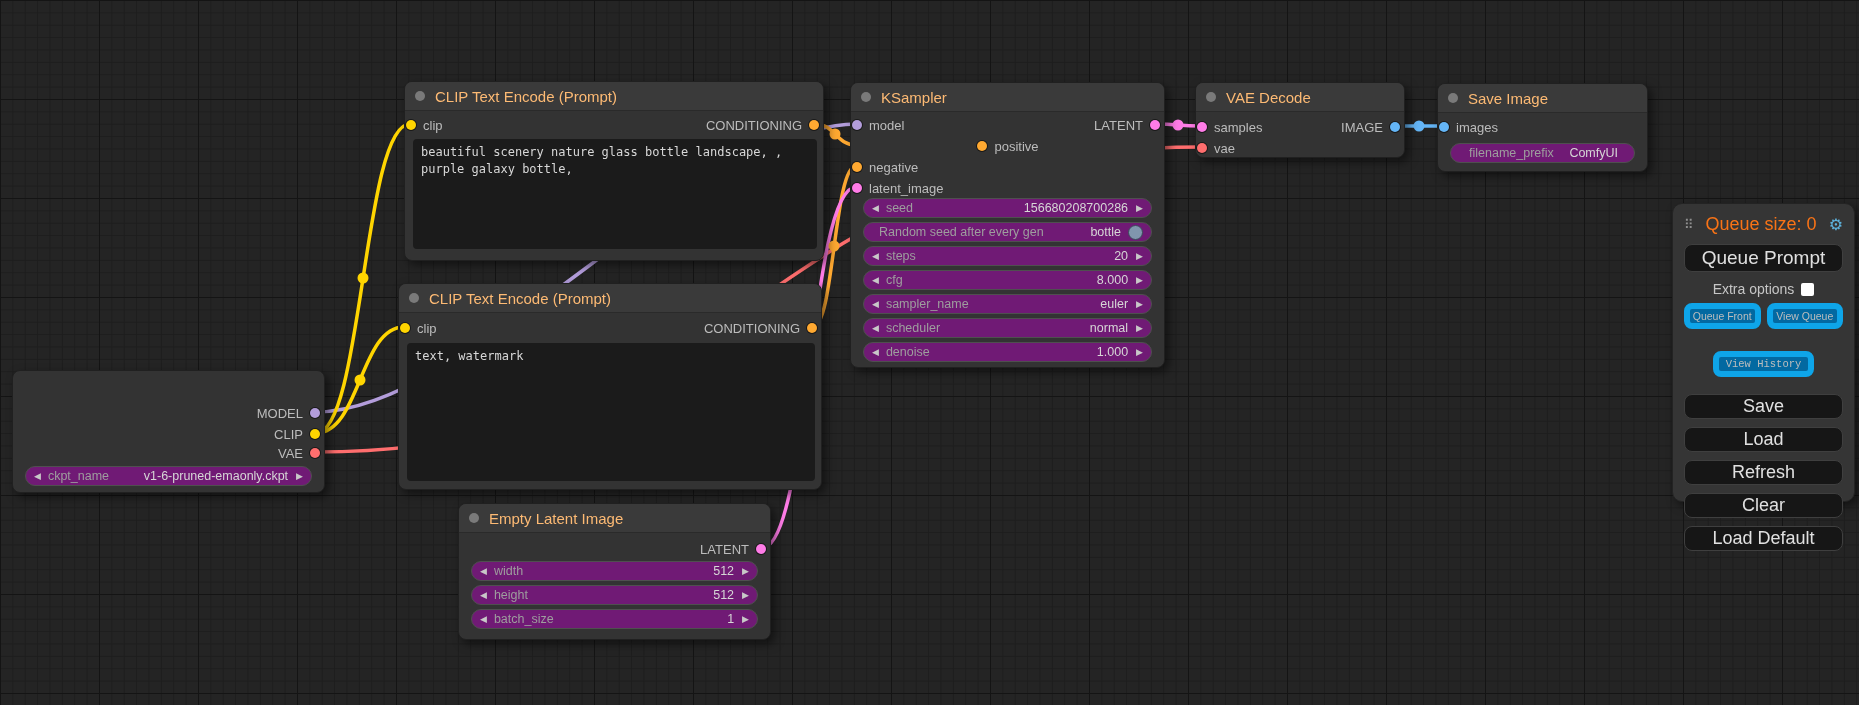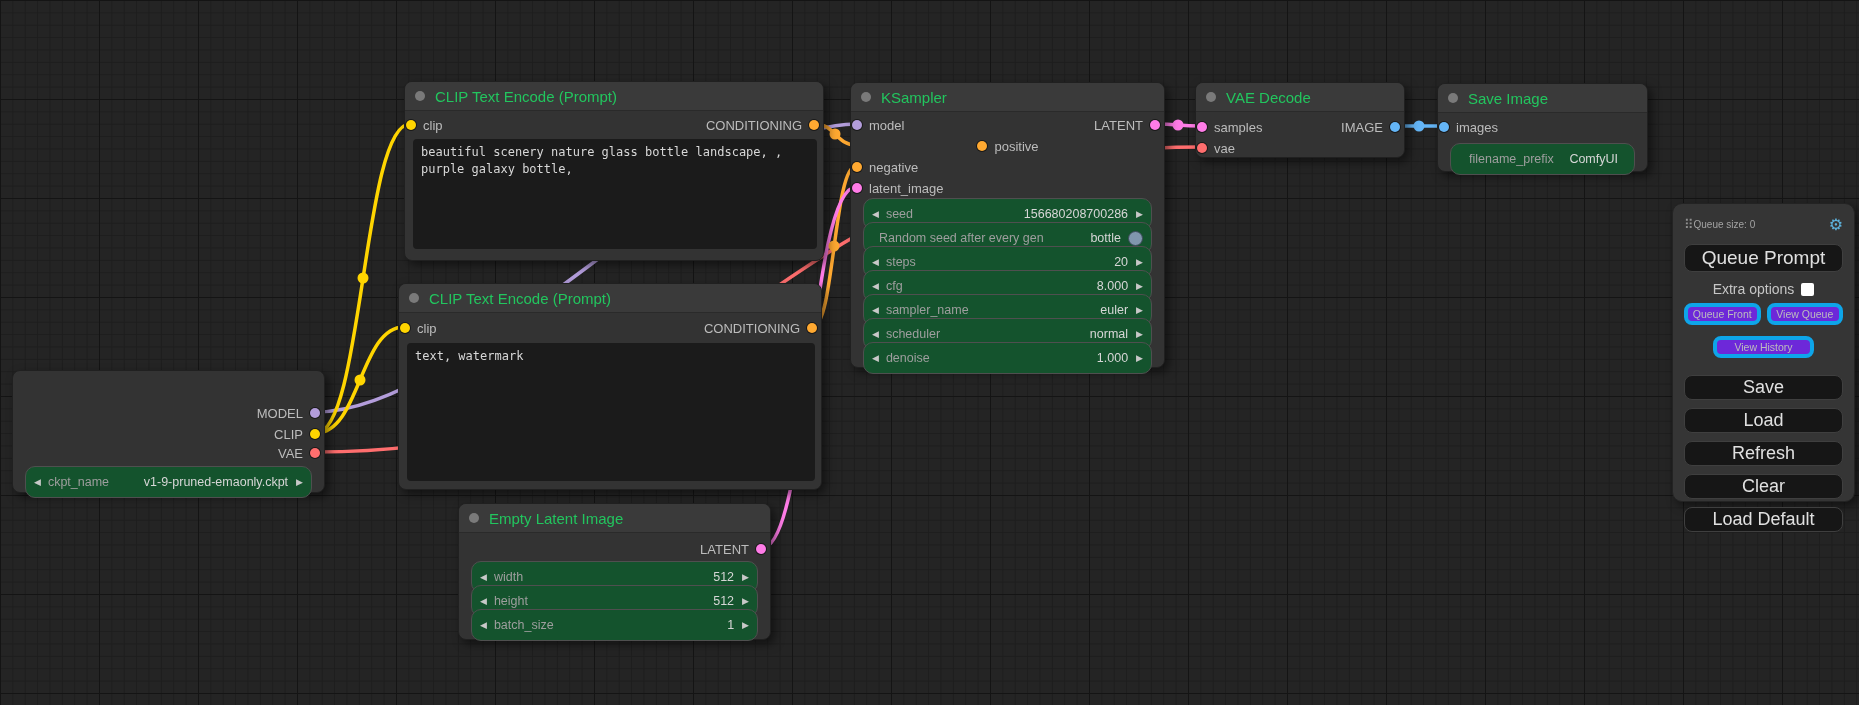--- a/index.html
+++ b/index.html
@@ -11,55 +11,55 @@
       linear-gradient(90deg,#141414 1px, transparent 1px),
       linear-gradient(#1d1d1d 1px, transparent 1px),
       linear-gradient(90deg,#1d1d1d 1px, transparent 1px);
     background-size:99px 99px,99px 99px,12.375px 12.375px,12.375px 12.375px;}
   #wires{position:absolute;left:0;top:0;width:1859px;height:705px;pointer-events:none;}
   .node{position:absolute;background:#333333;border:1px solid #202020;border-radius:8px;
     box-shadow:4px 4px 10px rgba(0,0,0,.5);box-sizing:border-box;}
   .ntitle{height:28px;background:#3a3a3a;border-radius:7px 7px 0 0;display:flex;align-items:center;
     gap:10px;padding-left:10px;border-bottom:1px solid #2a2a2a;}
   .tdot{width:10px;height:10px;border-radius:50%;background:#7a7a7a;flex:0 0 auto;}
-  .ttext{font-size:15px;color:#22c55e;white-space:nowrap;}
+  .ttext{font-size:15px;color:#fdba74;white-space:nowrap;}
   .prow{position:absolute;left:0;right:0;height:20px;display:flex;align-items:center;font-size:13px;color:#bcbcbc;}
   .pin{display:flex;align-items:center;gap:7px;padding-left:1px;}
   .pout{margin-left:auto;display:flex;align-items:center;gap:7px;padding-right:4px;}
   .pdot{width:10px;height:10px;border-radius:50%;box-shadow:0 0 0 1px #191919;flex:0 0 auto;}
   .c-model{background:#b39ddb}.c-clip{background:#ffd500}.c-vae{background:#ff6e6e}
   .c-cond{background:#ffa931}.c-latent{background:#ff7ce7}.c-image{background:#64b5f6}
-  .widget{position:absolute;left:12px;right:12px;height:32px;border-radius:10px;background:#14532d;
+  .widget{position:absolute;left:12px;right:12px;height:20px;border-radius:10px;background:#701a75;
     border:1px solid #4f4f4f;display:flex;align-items:center;font-size:12.5px;padding:0 8px;box-sizing:border-box;}
   .warr{color:#c8c8c8;font-size:9px;line-height:1;flex:0 0 auto;}
   .wlabel{color:#9e9e9e;margin-left:7px;white-space:nowrap;}
   .wvalue{color:#d6d6d6;margin-left:auto;white-space:nowrap;}
   .wvalue.pad{margin-right:8px;}
   .rarr{margin-left:8px;}
   .toggle{width:13px;height:13px;border-radius:50%;background:#8096ad;border:1px solid #3c4a5a;margin-left:7px;flex:0 0 auto;}
   .ptext{position:absolute;background:#1b1b1b;border:none;border-radius:4px;resize:none;
     color:#d8d8d8;font-family:"DejaVu Sans Mono",monospace;font-size:12px;line-height:1.45;
     padding:5px 8px;box-sizing:border-box;outline:none;}
   
   #menu{position:absolute;left:1672px;top:203px;width:183px;height:299px;background:#353535;
     border:1px solid #232323;border-radius:10px;box-shadow:4px 4px 10px rgba(0,0,0,.5);
     box-sizing:border-box;padding:6px 11px;}
   .mhead{display:flex;align-items:center;height:24px;margin-top:2px;}
   .mdrag{color:#8f8f8f;font-size:13px;cursor:grab;}
-  .mtitle{flex:1;color:#a3a3a3;font-size:10px;}
+  .mtitle{flex:1;text-align:center;color:#f97316;font-size:18px;}
   .mgear{color:#5eb2dc;font-size:16px;cursor:pointer;}
   .bigbtn{display:flex;align-items:center;justify-content:center;height:26px;background:#161616;
     border:1px solid #3f3f3f;border-radius:8px;color:#e0e0e0;font-size:18px;cursor:pointer;margin-top:8px;}
   .extra{display:flex;align-items:center;justify-content:center;gap:7px;margin-top:9px;height:16px;
     color:#c6c6c6;font-size:14px;}
   .chk{width:13px;height:13px;background:#ffffff;border-radius:2px;cursor:pointer;flex:0 0 auto;}
   .smrow{display:flex;gap:6px;margin-top:6px;}
-  .smbtn{flex:1;height:14px;background:#6d28d9;border:4px solid #0ea5e9;border-radius:8px;
+  .smbtn{flex:1;height:14px;background:#0369a1;border:6px solid #0ea5e9;border-radius:8px;
     color:#bdbdbd;font-size:10.5px;display:flex;align-items:center;justify-content:center;cursor:pointer;white-space:nowrap;}
-  .smmid{margin:11px auto 0 auto;width:64%;}
+  .smmid{margin:22px auto 0 auto;width:64%;font-family:Liberation Mono, monospace;}
   .btn23{height:23px;margin-top:8px;}
   .mt17{margin-top:17px;}
 </style>
 </head>
 <body>
 
 <div id="canvas">
 
   <svg id="wires">
     <path d="M316,412 C469,412 703,124 856,124" stroke="#b39ddb" stroke-width="3.5" fill="none"></path>
@@ -94,21 +94,21 @@
       </div>
     <div class="prow" style="top:72px;">
         <div class="pout">
           <span>VAE</span>
           <span class="pdot c-vae"></span>
         </div>
       </div>
     <div class="widget" style="top:95px;">
       <span class="warr">◀</span>
       <span class="wlabel">ckpt_name</span>
-      <span class="wvalue">v1-9-pruned-emaonly.ckpt</span>
+      <span class="wvalue">v1-6-pruned-emaonly.ckpt</span>
       <span class="warr rarr">▶</span>
     </div>
   </div>
 
   <div class="node" style="left:404px;top:81px;width:420px;height:180px;">
     <div class="ntitle">
       <span class="tdot"></span>
       <span class="ttext">CLIP Text Encode (Prompt)</span>
     </div>
     <div class="prow" style="top:33px;">

